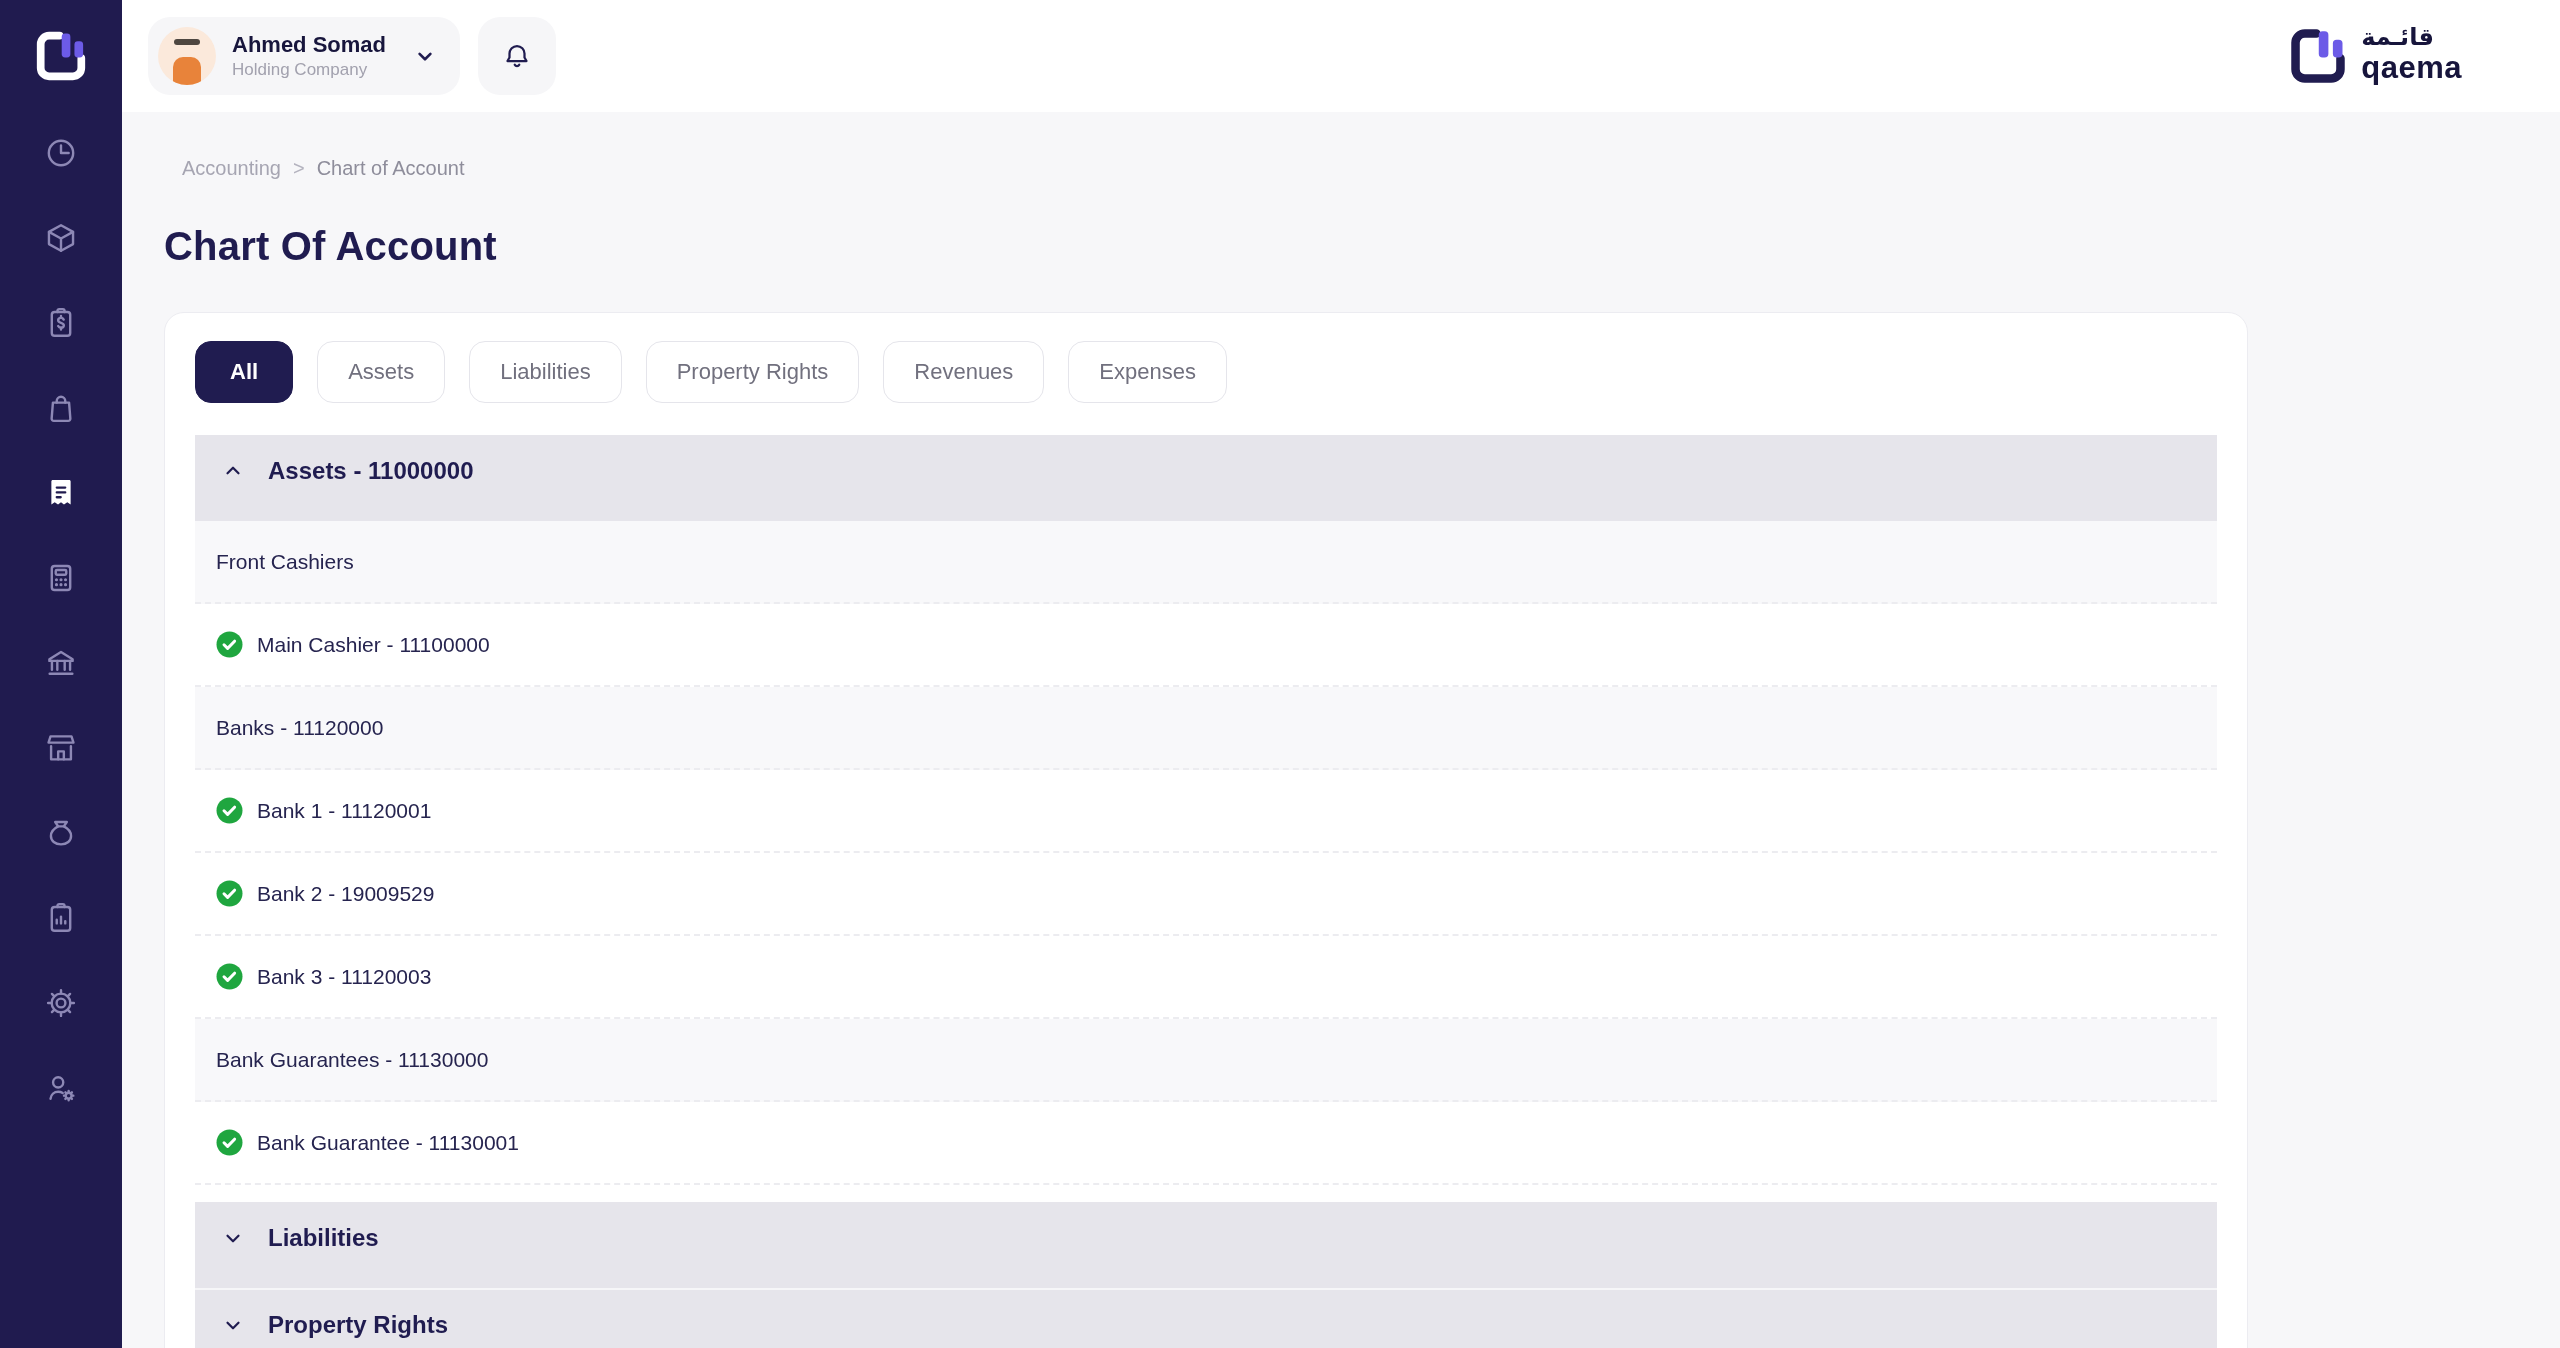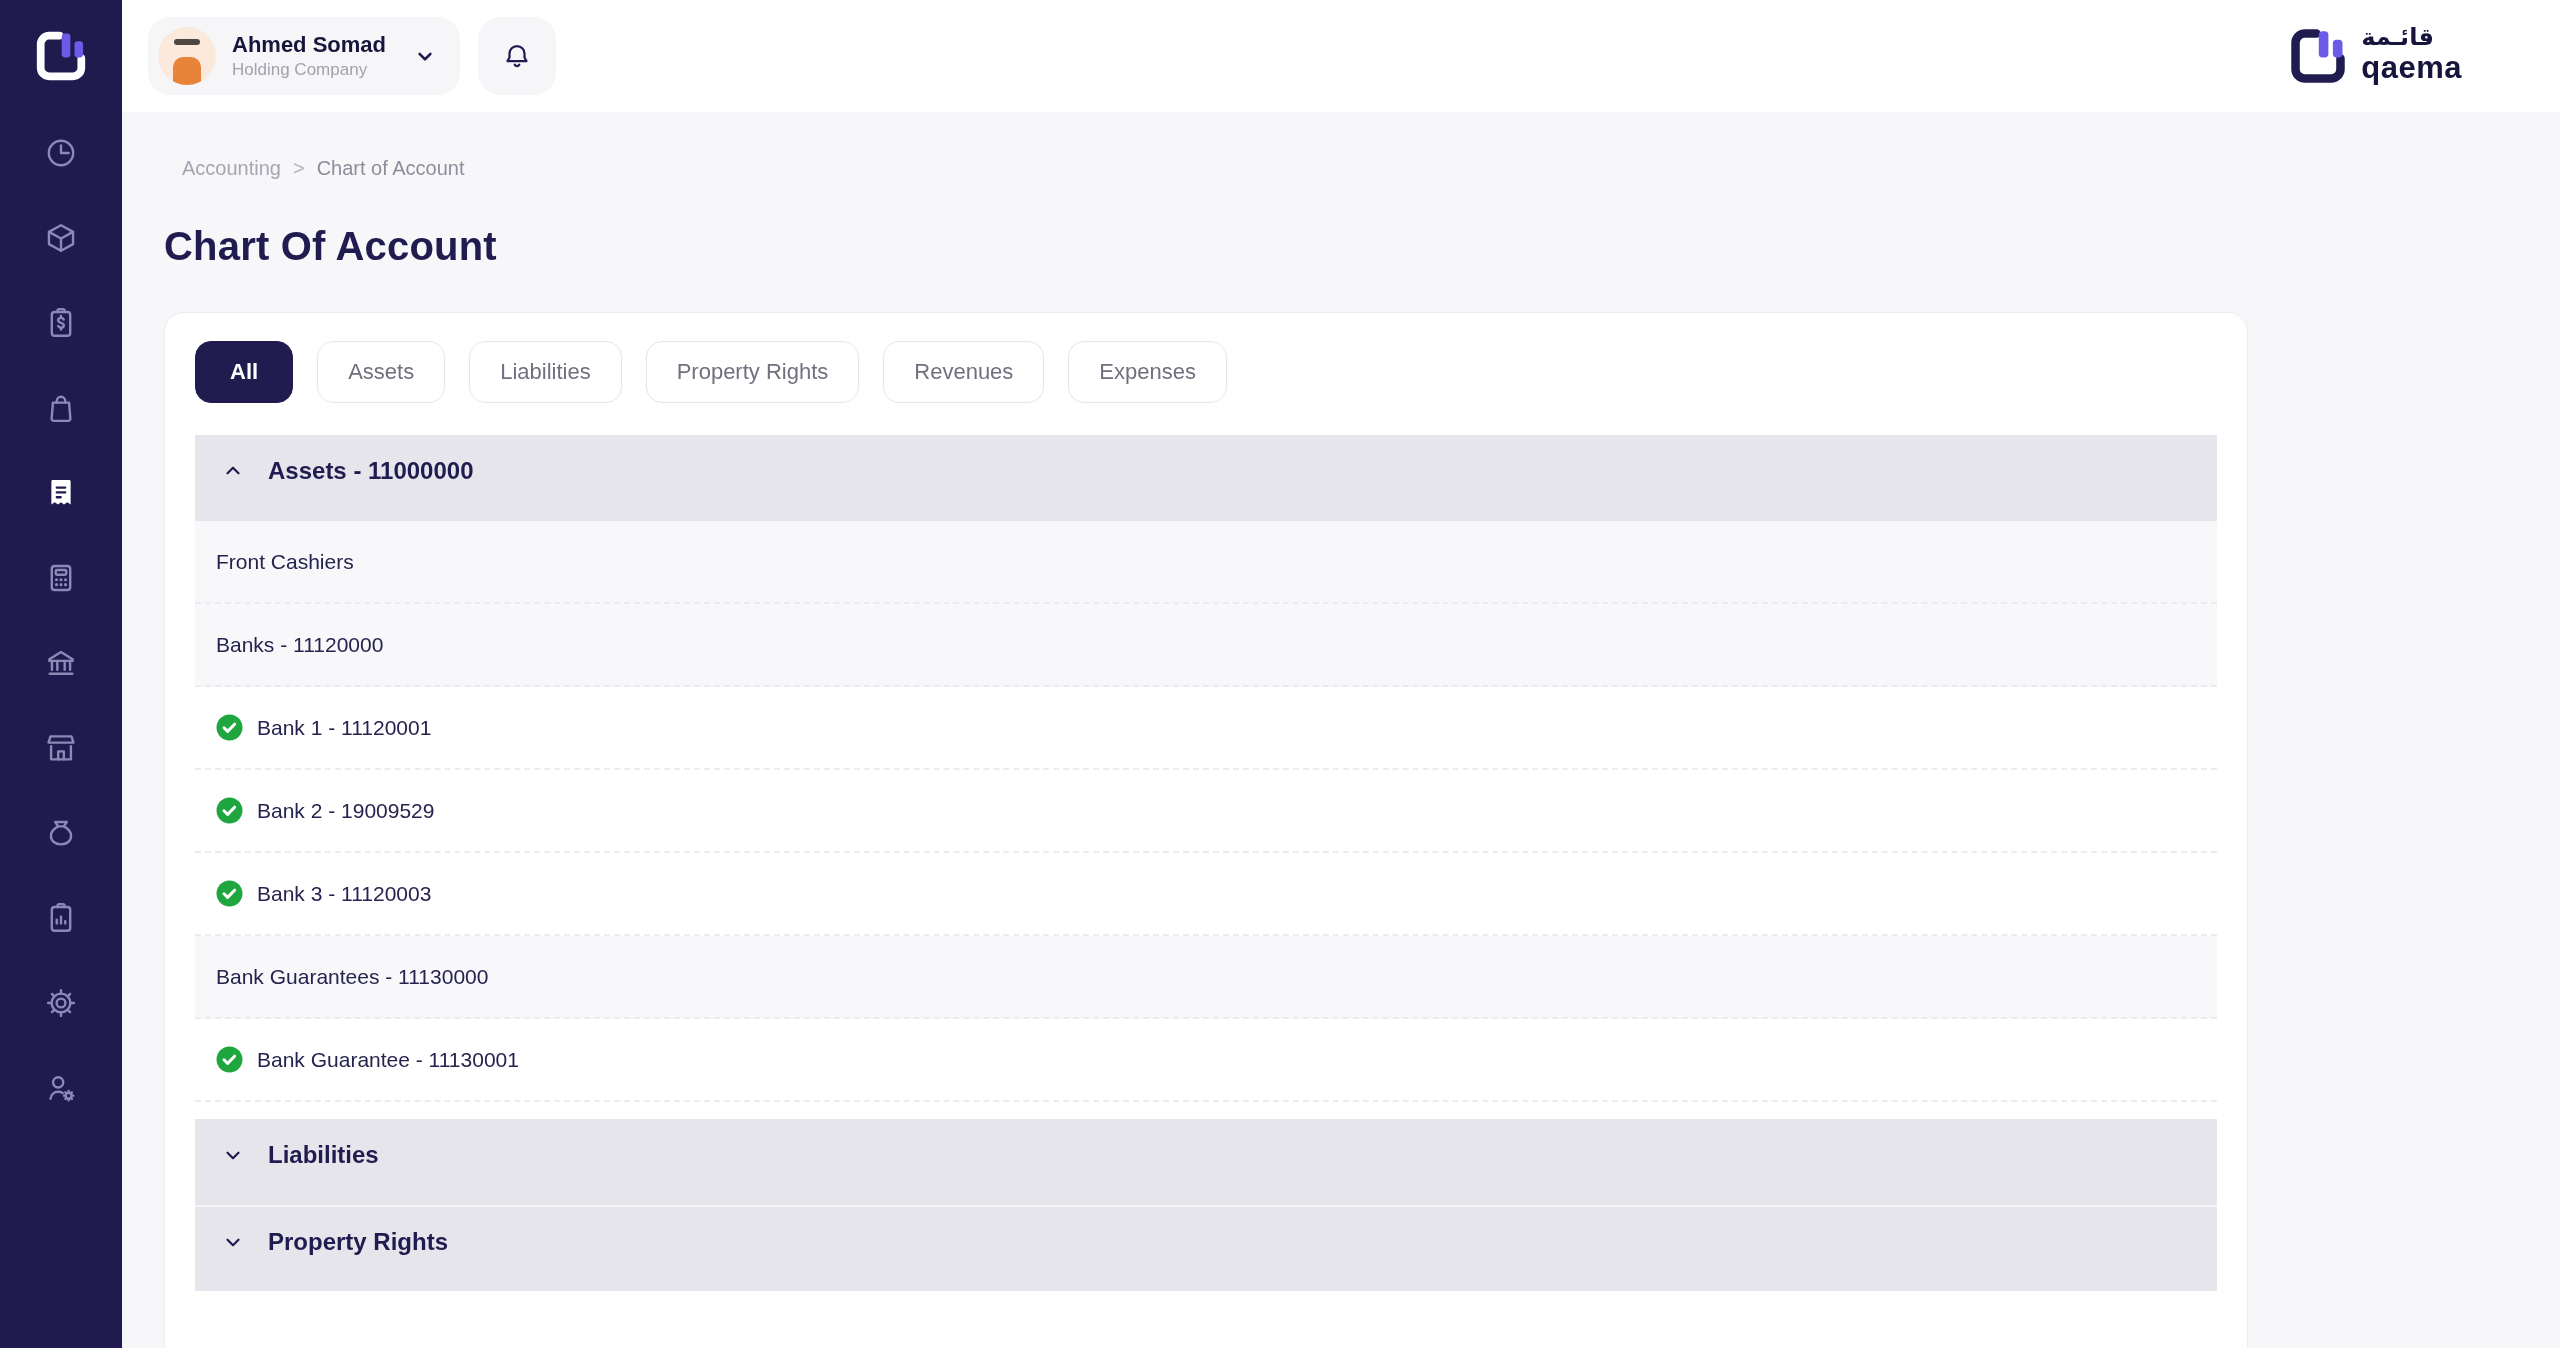--- a/index.html
+++ b/index.html
@@ -211,20 +211,29 @@
       <svg viewBox="0 0 24 24">
           <polyline points="6 14.5 12 8.5 18 14.5"></polyline>
         </svg>
       <span class="acc-title">Assets - 11000000</span>
     </div>
 
     <div class="rows">
         <div class="row group">
           <span>Front Cashiers</span>
         </div>
+        <div class="row leaf">
+          <span class="check">
+            <svg viewBox="0 0 27 27" width="27" height="27">
+              <circle cx="13.5" cy="13.5" r="13" fill="#1FA63F"></circle>
+              <path d="M8 13.8l3.6 3.6 7-7.2" fill="none" stroke="#FFFFFF" stroke-width="3" stroke-linecap="round" stroke-linejoin="round"></path>
+            </svg>
+          </span>
+          <span>Main Cashier - 11100000</span>
+        </div>
         <div class="row group">
           <span>Banks - 11120000</span>
         </div>
         <div class="row leaf">
           <span class="check">
             <svg viewBox="0 0 27 27" width="27" height="27">
               <circle cx="13.5" cy="13.5" r="13" fill="#1FA63F"></circle>
               <path d="M8 13.8l3.6 3.6 7-7.2" fill="none" stroke="#FFFFFF" stroke-width="3" stroke-linecap="round" stroke-linejoin="round"></path>
             </svg>
           </span>

